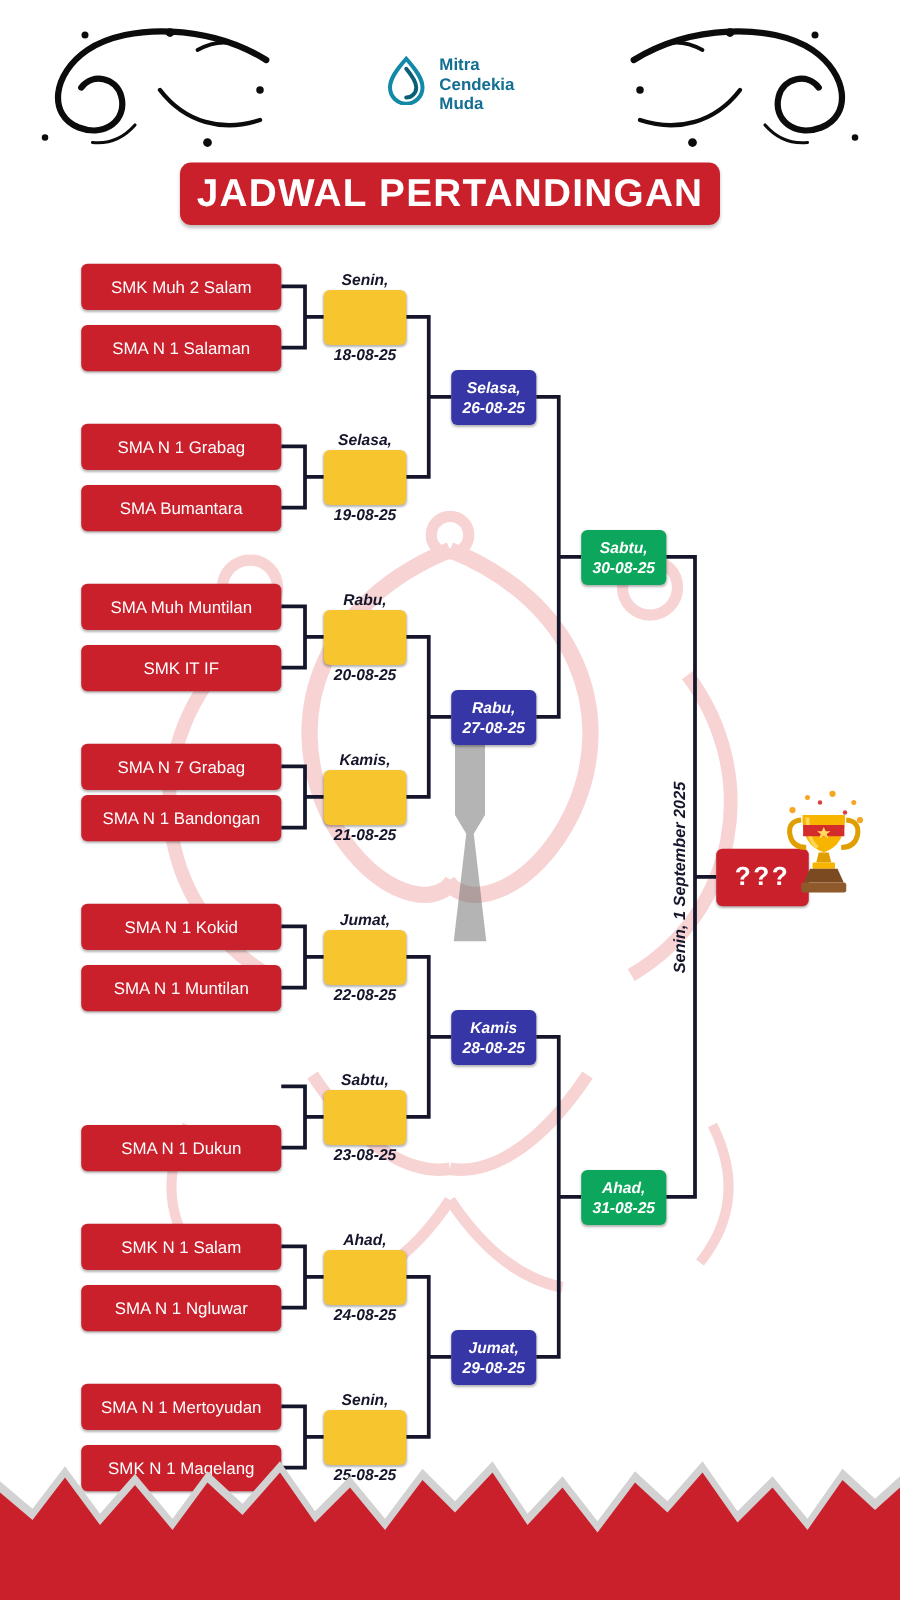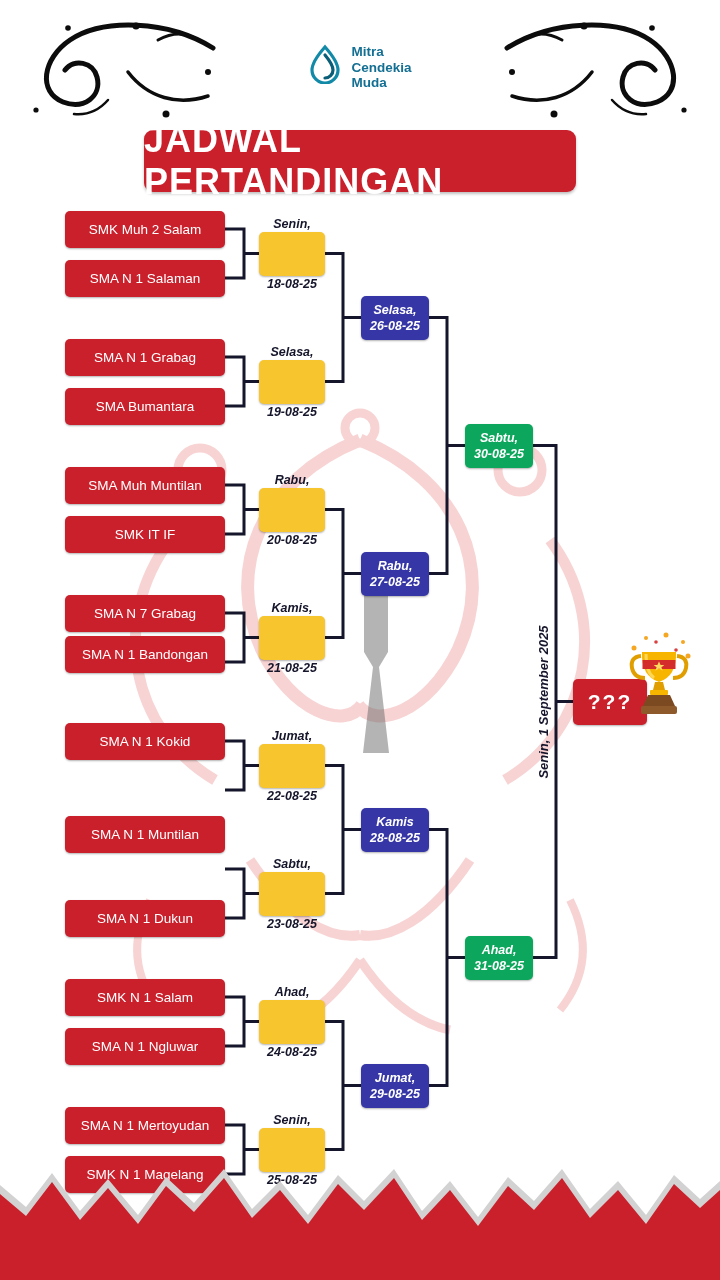--- a/index.html
+++ b/index.html
@@ -10,24 +10,24 @@
   svg { display:block; }
   .layer { position:absolute; left:0; top:0; pointer-events:none; }
 
   
   .logo { position:absolute; left:0; top:44px; width:100%; display:flex; justify-content:center; gap:9px; }
   .logo-text { color:#136f93; font-weight:bold; font-size:13.5px; line-height:1.15; }
   .logo-text span { display:block; }
 
   
   .title {
-    position:absolute; left:144px; top:130px; width:432px; height:62px;
+    position:absolute; left:144px; top:130px; width:432px; height:50px;
     background:var(--red,#c9202c); color:#fff; border-radius:9px;
     display:flex; align-items:center; justify-content:center;
-    font-size:36px; font-weight:bold; letter-spacing:1px;
+    font-size:31px; font-weight:bold; letter-spacing:1px;
     box-shadow:0 2px 3px rgba(0,0,0,.25);
   }
 
   
   .box {
     position:absolute; display:flex; align-items:center; justify-content:center;
     text-align:center; border-radius:5px; box-shadow:0 1px 2px rgba(0,0,0,.3); z-index:3;
   }
   .team { left:65px; width:160px; height:37px; background:var(--red,#c9202c); color:#fff; font-size:13.5px; }
   .date { flex-direction:column; font-style:italic; font-size:12.5px; line-height:1.3; font-weight:600; }
@@ -142,21 +142,21 @@
 
   <div class="box team" style="top:211px">SMK Muh 2 Salam</div>
   <div class="box team" style="top:260px">SMA N 1 Salaman</div>
   <div class="box team" style="top:339px">SMA N 1 Grabag</div>
   <div class="box team" style="top:388px">SMA Bumantara</div>
   <div class="box team" style="top:467px">SMA Muh Muntilan</div>
   <div class="box team" style="top:516px">SMK IT IF</div>
   <div class="box team" style="top:595px">SMA N 7 Grabag</div>
   <div class="box team" style="top:636px">SMA N 1 Bandongan</div>
   <div class="box team" style="top:723px">SMA N 1 Kokid</div>
-  <div class="box team" style="top:816px">SMA N 1 Muntilan</div>
+  <div class="box team" style="top:772px">SMA N 1 Muntilan</div>
   <div class="box team" style="top:900px">SMA N 1 Dukun</div>
   <div class="box team" style="top:979px">SMK N 1 Salam</div>
   <div class="box team" style="top:1028px">SMA N 1 Ngluwar</div>
   <div class="box team" style="top:1107px">SMA N 1 Mertoyudan</div>
   <div class="box team" style="top:1156px">SMK N 1 Magelang</div>
 
   <div class="box date r1" style="top:232px">
     <span>Senin,</span>
     <span>18-08-25</span>
   </div>

